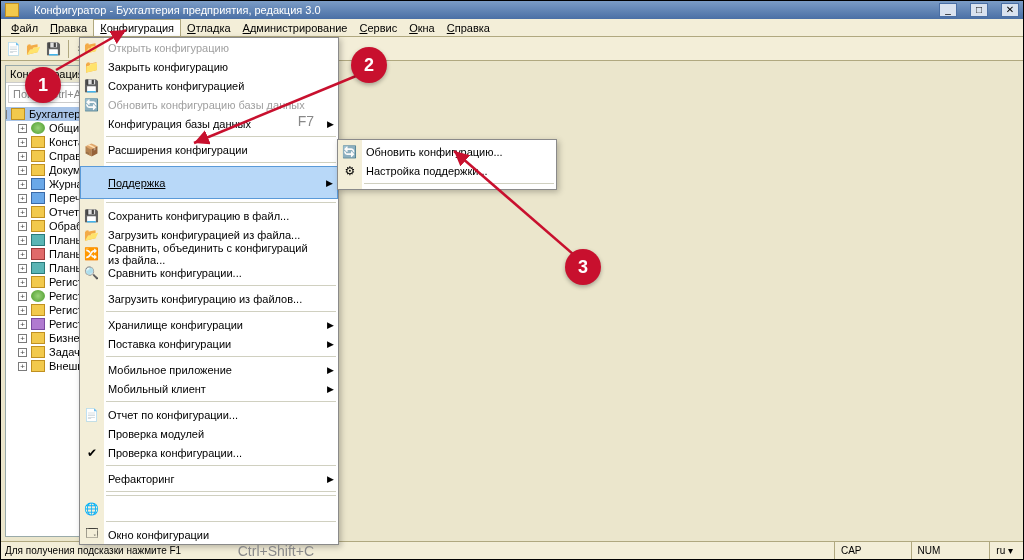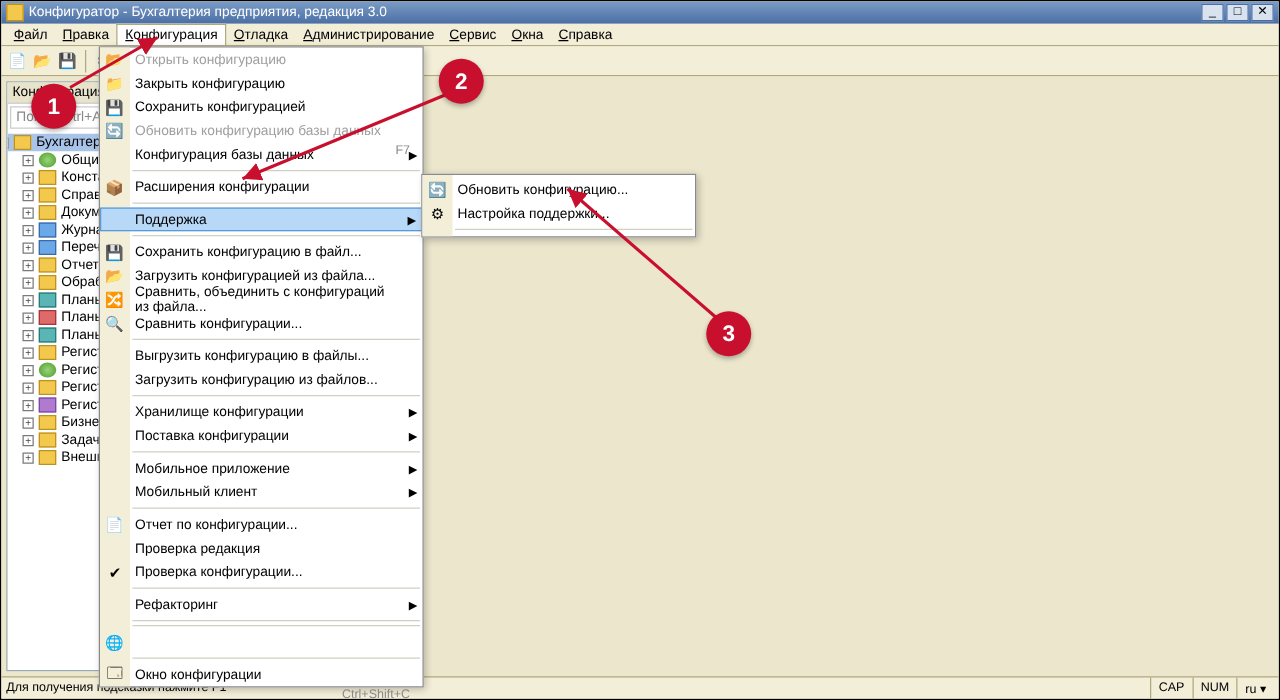--- a/index.html
+++ b/index.html
@@ -15,20 +15,21 @@
     border: 1px solid #000;
   }
   .titlebar {
     height: 18px;
     background: linear-gradient(#7b9cc6, #4a6fa5);
     color: #fff;
     display: flex;
     align-items: center;
     padding: 0 4px;
     font-size: 11px;
+    gap: 11px;
   }
   .titlebar .icon { width: 14px; height: 14px; background: #f2c94c; margin-right: 4px; border: 1px solid #c09020; }
   .titlebar .spacer { flex: 1; }
   .titlebar .winbtn { width: 18px; height: 14px; background: #d9e2ef; border: 1px solid #4a6fa5; margin-left: 2px; display:flex; align-items:center; justify-content:center; color:#000; font-size:10px; line-height:1;}
   .menubar {
     height: 18px;
     background: #f3eed8;
     border-bottom: 1px solid #b0a87f;
     display: flex;
     align-items: stretch;
@@ -132,23 +133,23 @@
     padding-right: 20px;
     color: #000;
     cursor: default;
   }
   .dd-item.disabled, .sm-item.disabled { color: #a0a0a0; }
   .dd-sep, .sm-sep { height: 1px; background: #d0d0c0; margin: 3px 2px 3px 26px; }
   .dd-item .ddicon, .sm-item .ddicon {
     position: absolute; left: 4px; width: 16px; height: 16px;
     display:flex; align-items:center; justify-content:center; font-size:12px;
   }
-  .dd-item.highlight { background: #b8d8f8; border: 1px solid #5a9ad8; height: 19px; padding-left:27px; padding-right:19px;}
+  .dd-item.highlight { background: #b8d8f8; border: 1px solid #5a9ad8; height: 33px; padding-left:27px; padding-right:19px;text-decoration:underline;}
   .dd-item .arrow, .sm-item .arrow { position:absolute; right:4px; font-size:9px; color:#000; }
-  .dd-item .shortcut { position:absolute; right:10px; color:#888; font-size:10px;margin-top:32px;}
+  .dd-item .shortcut { position:absolute; right:24px; color:#888; font-size:14px;margin-top:32px;}
   .submenu {
     top: 138px;
     left: 336px;
     width: 220px;
     padding: 2px 0;
   }
   .submenu .dd-strip { width:24px; }
   .callout {
     position: absolute;
     width: 36px; height: 36px;
@@ -159,21 +160,21 @@
     z-index: 100;
     box-shadow: 0 2px 4px rgba(0,0,0,0.3);
   }
   svg.arrowline { position:absolute; z-index:90; pointer-events:none; }
   .statusbar {
     position:absolute; bottom:0; left:0; right:0; height:18px;
     background:#f3eed8; border-top:1px solid #b0a87f;
     display:flex; align-items:center; font-size:10px; padding:0 4px;
   }
   .statusbar .flex { flex:1; }
-  .statusbar .cell { border-left:1px solid #b0a87f; padding:0 6px; height:100%; display:flex; align-items:center;}
+  .statusbar .cell { border-left:1px solid #b0a87f; padding:0 6px; height:100%; display:flex; align-items:center;margin-left:43px;}
 </style>
 </head>
 <body>
 
 <div class="titlebar">
   <div class="icon"></div>
   <span>Конфигуратор - Бухгалтерия предприятия, редакция 3.0</span>
   <div class="spacer"></div>
   <div class="winbtn">_</div>
   <div class="winbtn">□</div>
@@ -355,23 +356,20 @@
     <div class="dd-item">
       <span class="ddicon">🔀</span>
       <span>Сравнить, объединить с конфигураций из файла...</span>
     </div>
     <div class="dd-item">
       <span class="ddicon">🔍</span>
       <span>Сравнить конфигурации...</span>
     </div>
     <div class="dd-sep"></div>
     <div class="dd-item">
-      <span>Выгрузить конфигурацию в файлы...</span>
-    </div>
-    <div class="dd-item">
       <span>Загрузить конфигурацию из файлов...</span>
     </div>
     <div class="dd-sep"></div>
     <div class="dd-item">
       <span>Хранилище конфигурации</span>
       <span class="arrow">▶</span>
     </div>
     <div class="dd-item">
       <span>Поставка конфигурации</span>
       <span class="arrow">▶</span>
@@ -384,21 +382,21 @@
     <div class="dd-item">
       <span>Мобильный клиент</span>
       <span class="arrow">▶</span>
     </div>
     <div class="dd-sep"></div>
     <div class="dd-item">
       <span class="ddicon">📄</span>
       <span>Отчет по конфигурации...</span>
     </div>
     <div class="dd-item">
-      <span>Проверка редакция</span>
+      <span>Проверка модулей</span>
     </div>
     <div class="dd-item">
       <span class="ddicon">✔</span>
       <span>Проверка конфигурации...</span>
     </div>
     <div class="dd-sep"></div>
     <div class="dd-item">
       <span>Рефакторинг</span>
       <span class="arrow">▶</span>
     </div>

